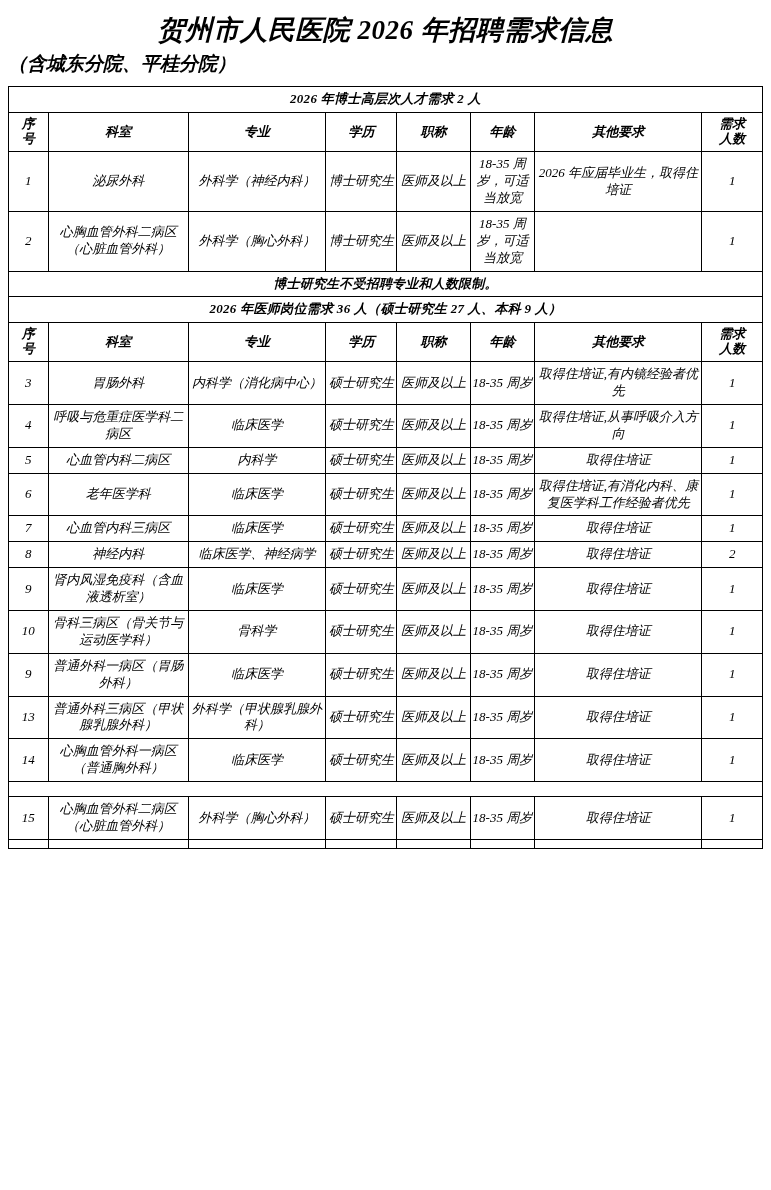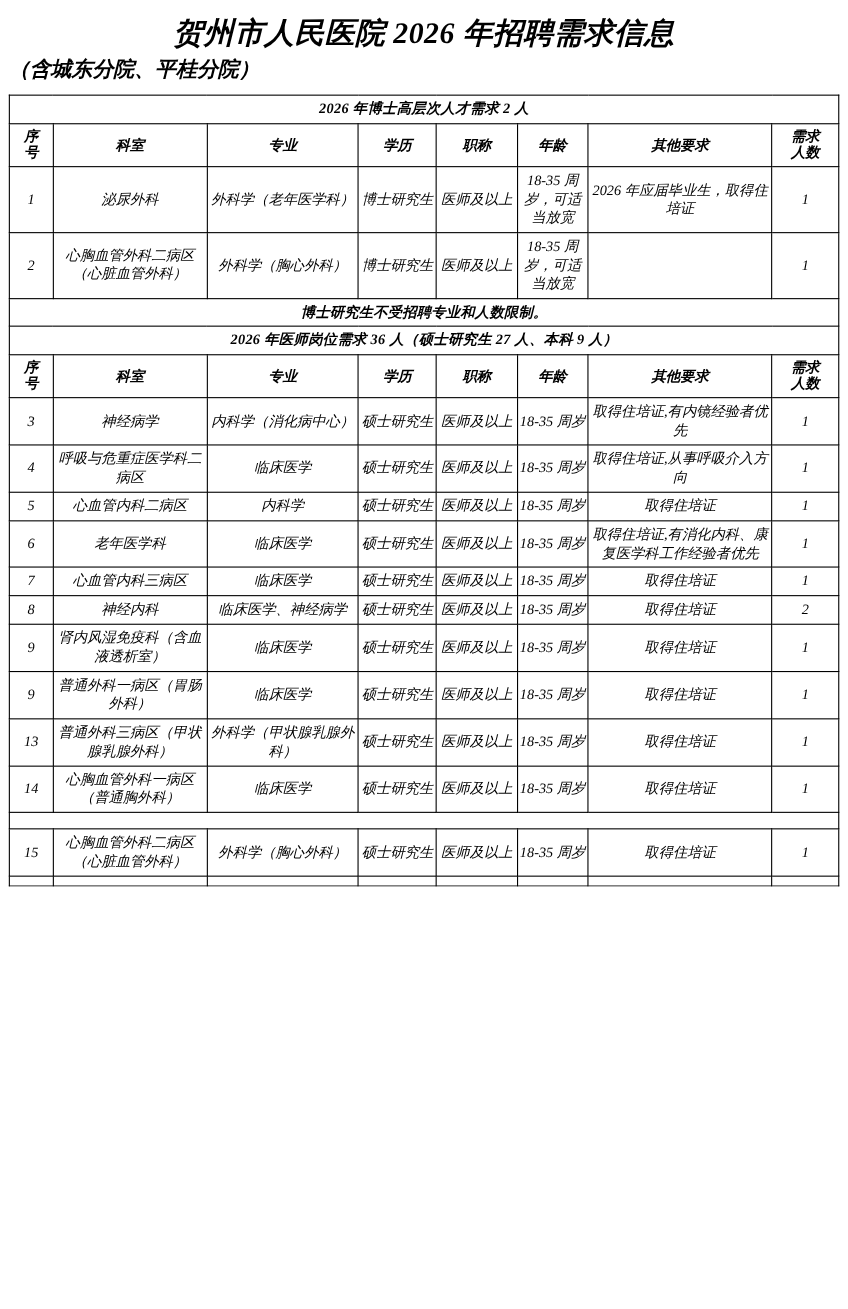--- a/index.html
+++ b/index.html
@@ -128,21 +128,21 @@
         <td class="colhead">其他要求</td>
         <td class="colhead narrow">
           <span class="vert2">需求</span>
           <span class="vert2">人数</span>
         </td>
       </tr>
 
       <tr>
         <td>1</td>
         <td>泌尿外科</td>
-        <td>外科学（老年医学科）</td>
+        <td>外科学（神经内科）</td>
         <td>博士研究生</td>
         <td>医师及以上</td>
         <td>18-35 周岁，可适当放宽</td>
         <td>2026 年应届毕业生，取得住培证</td>
         <td>1</td>
       </tr>
       <tr>
         <td>2</td>
         <td>心胸血管外科二病区（心脏血管外科）</td>
         <td>外科学（胸心外科）</td>
@@ -172,21 +172,21 @@
         <td class="colhead">年龄</td>
         <td class="colhead">其他要求</td>
         <td class="colhead narrow">
           <span class="vert2">需求</span>
           <span class="vert2">人数</span>
         </td>
       </tr>
 
       <tr>
         <td>3</td>
-        <td>神经病学</td>
+        <td>胃肠外科</td>
         <td>内科学（消化病中心）</td>
         <td>硕士研究生</td>
         <td>医师及以上</td>
         <td>18-35 周岁</td>
         <td>取得住培证,有内镜经验者优先</td>
         <td>1</td>
       </tr>
       <tr>
         <td>4</td>
         <td>呼吸与危重症医学科二病区</td>
@@ -241,20 +241,30 @@
         <td>9</td>
         <td>肾内风湿免疫科（含血液透析室）</td>
         <td>临床医学</td>
         <td>硕士研究生</td>
         <td>医师及以上</td>
         <td>18-35 周岁</td>
         <td>取得住培证</td>
         <td>1</td>
       </tr>
       <tr>
+        <td>10</td>
+        <td>骨科三病区（骨关节与运动医学科）</td>
+        <td>骨科学</td>
+        <td>硕士研究生</td>
+        <td>医师及以上</td>
+        <td>18-35 周岁</td>
+        <td>取得住培证</td>
+        <td>1</td>
+      </tr>
+      <tr>
         <td>9</td>
         <td>普通外科一病区（胃肠外科）</td>
         <td>临床医学</td>
         <td>硕士研究生</td>
         <td>医师及以上</td>
         <td>18-35 周岁</td>
         <td>取得住培证</td>
         <td>1</td>
       </tr>
       <tr>

